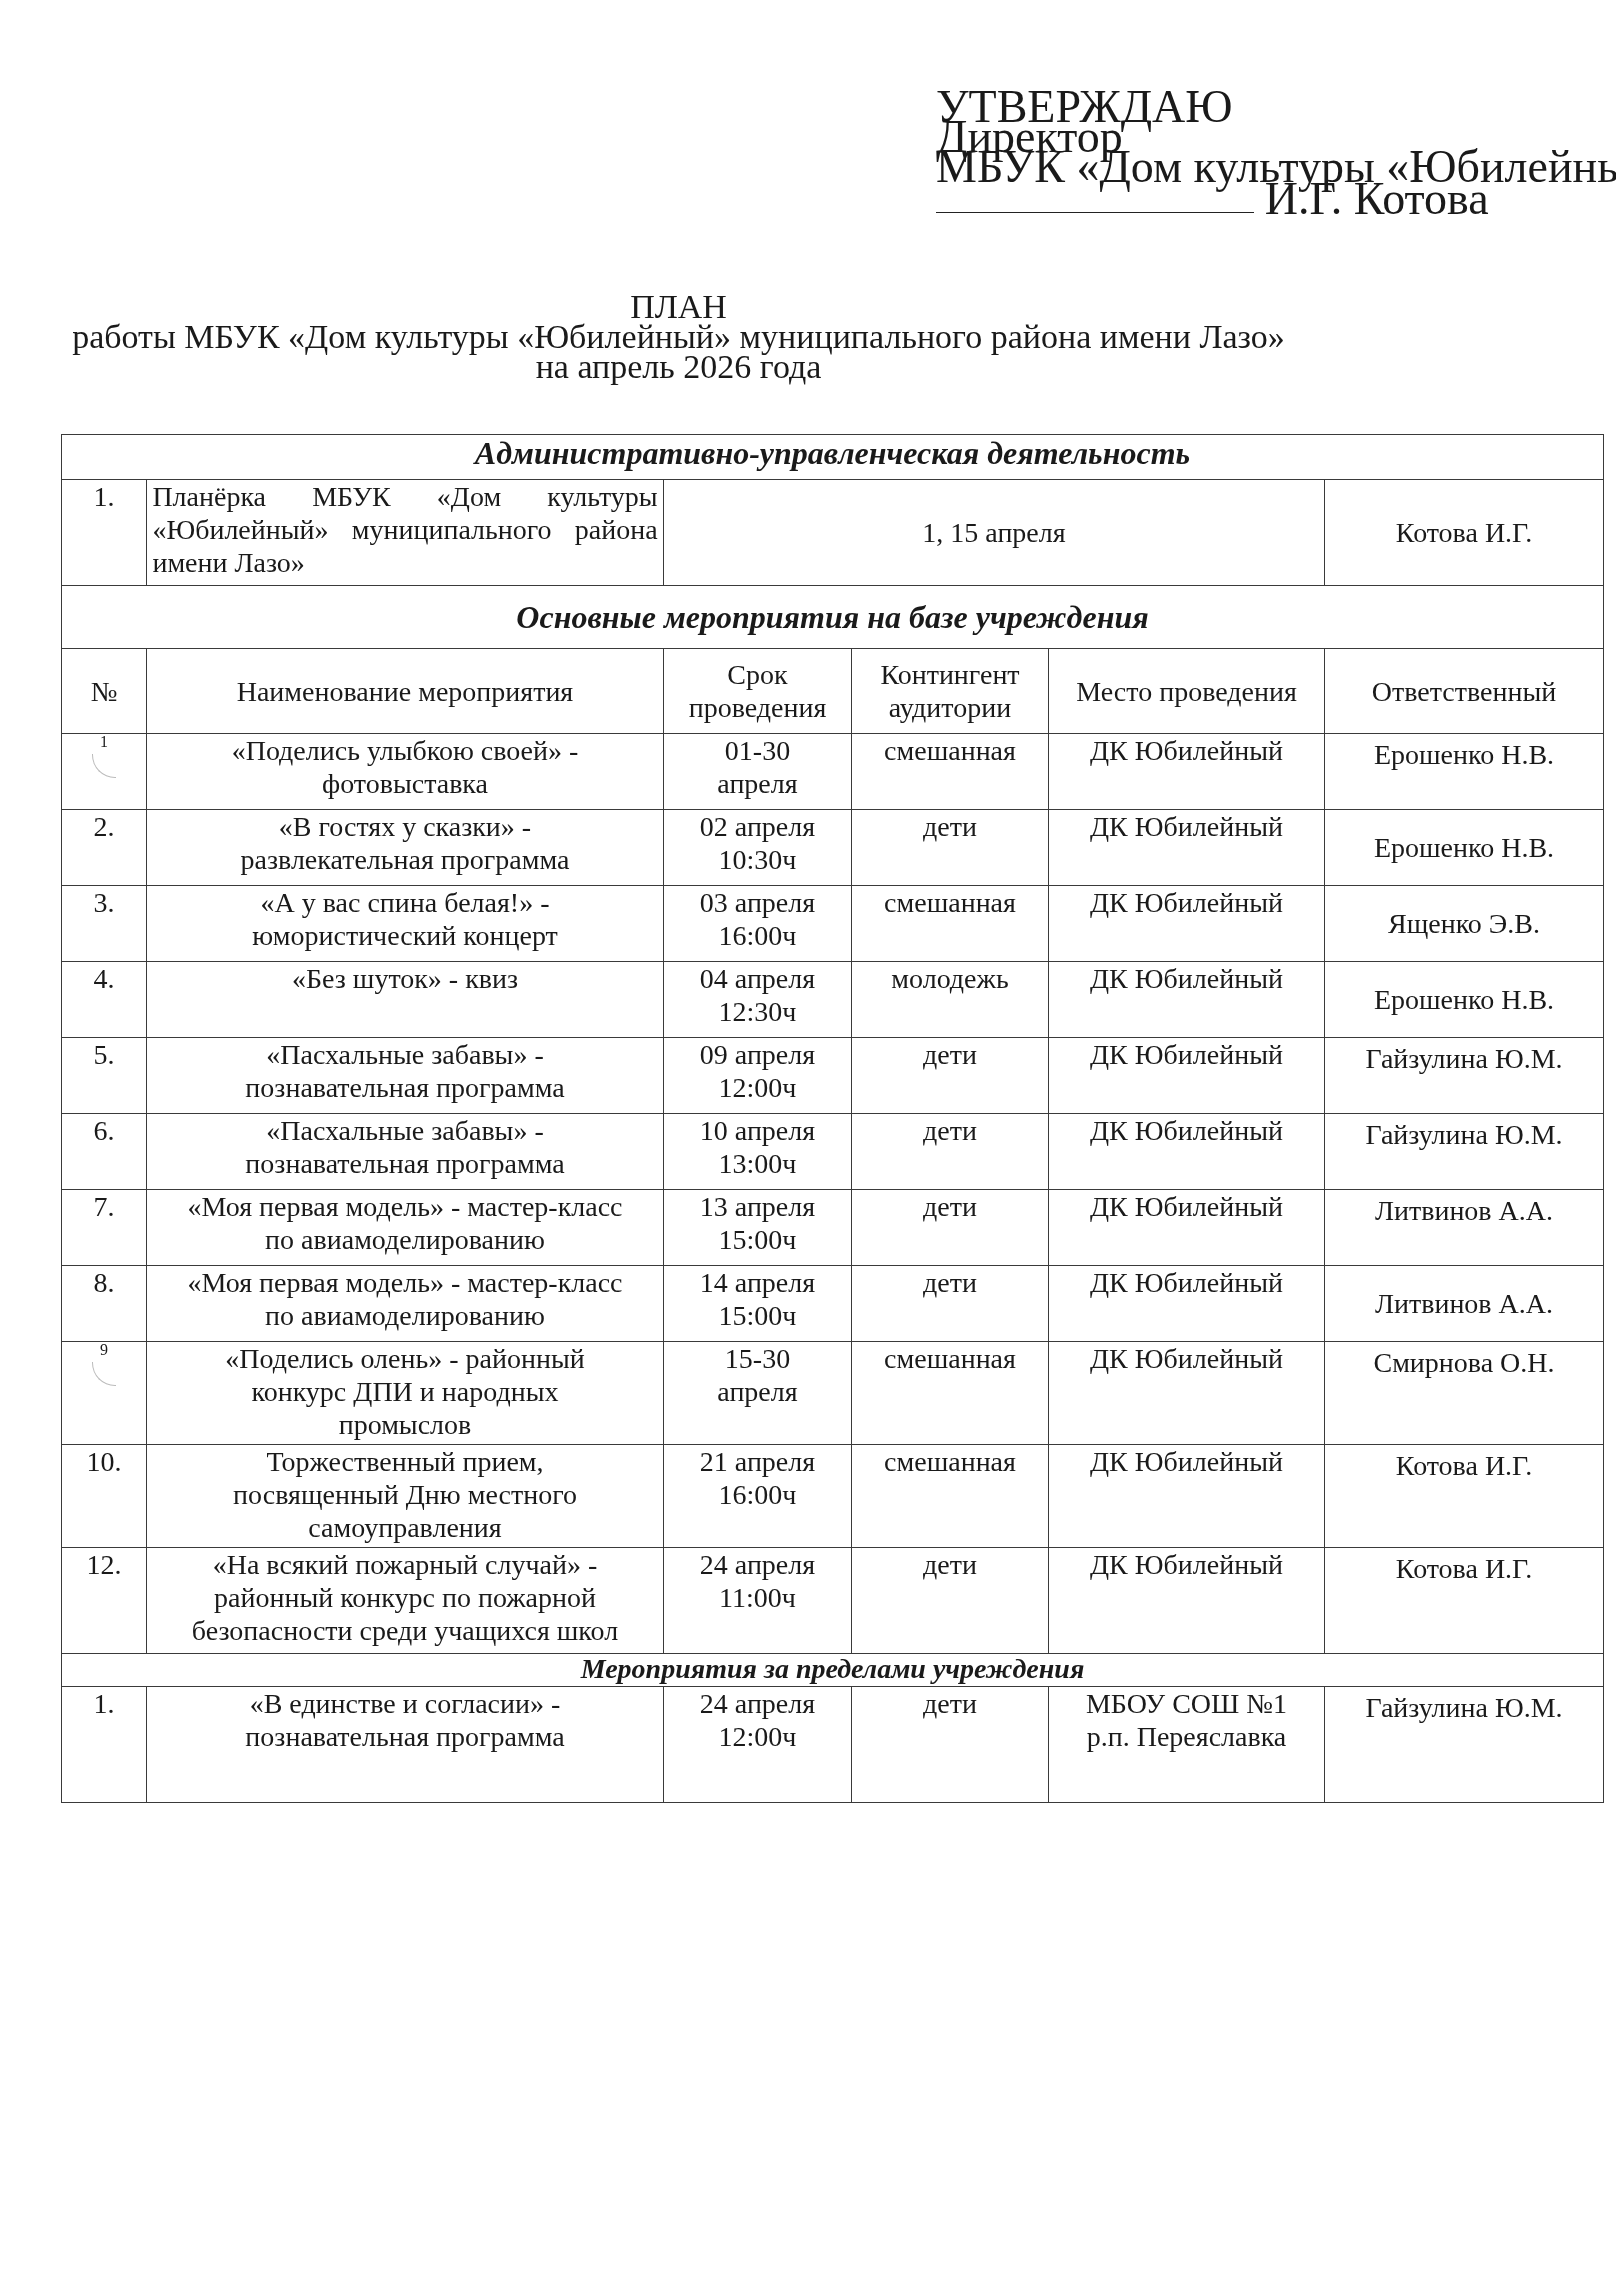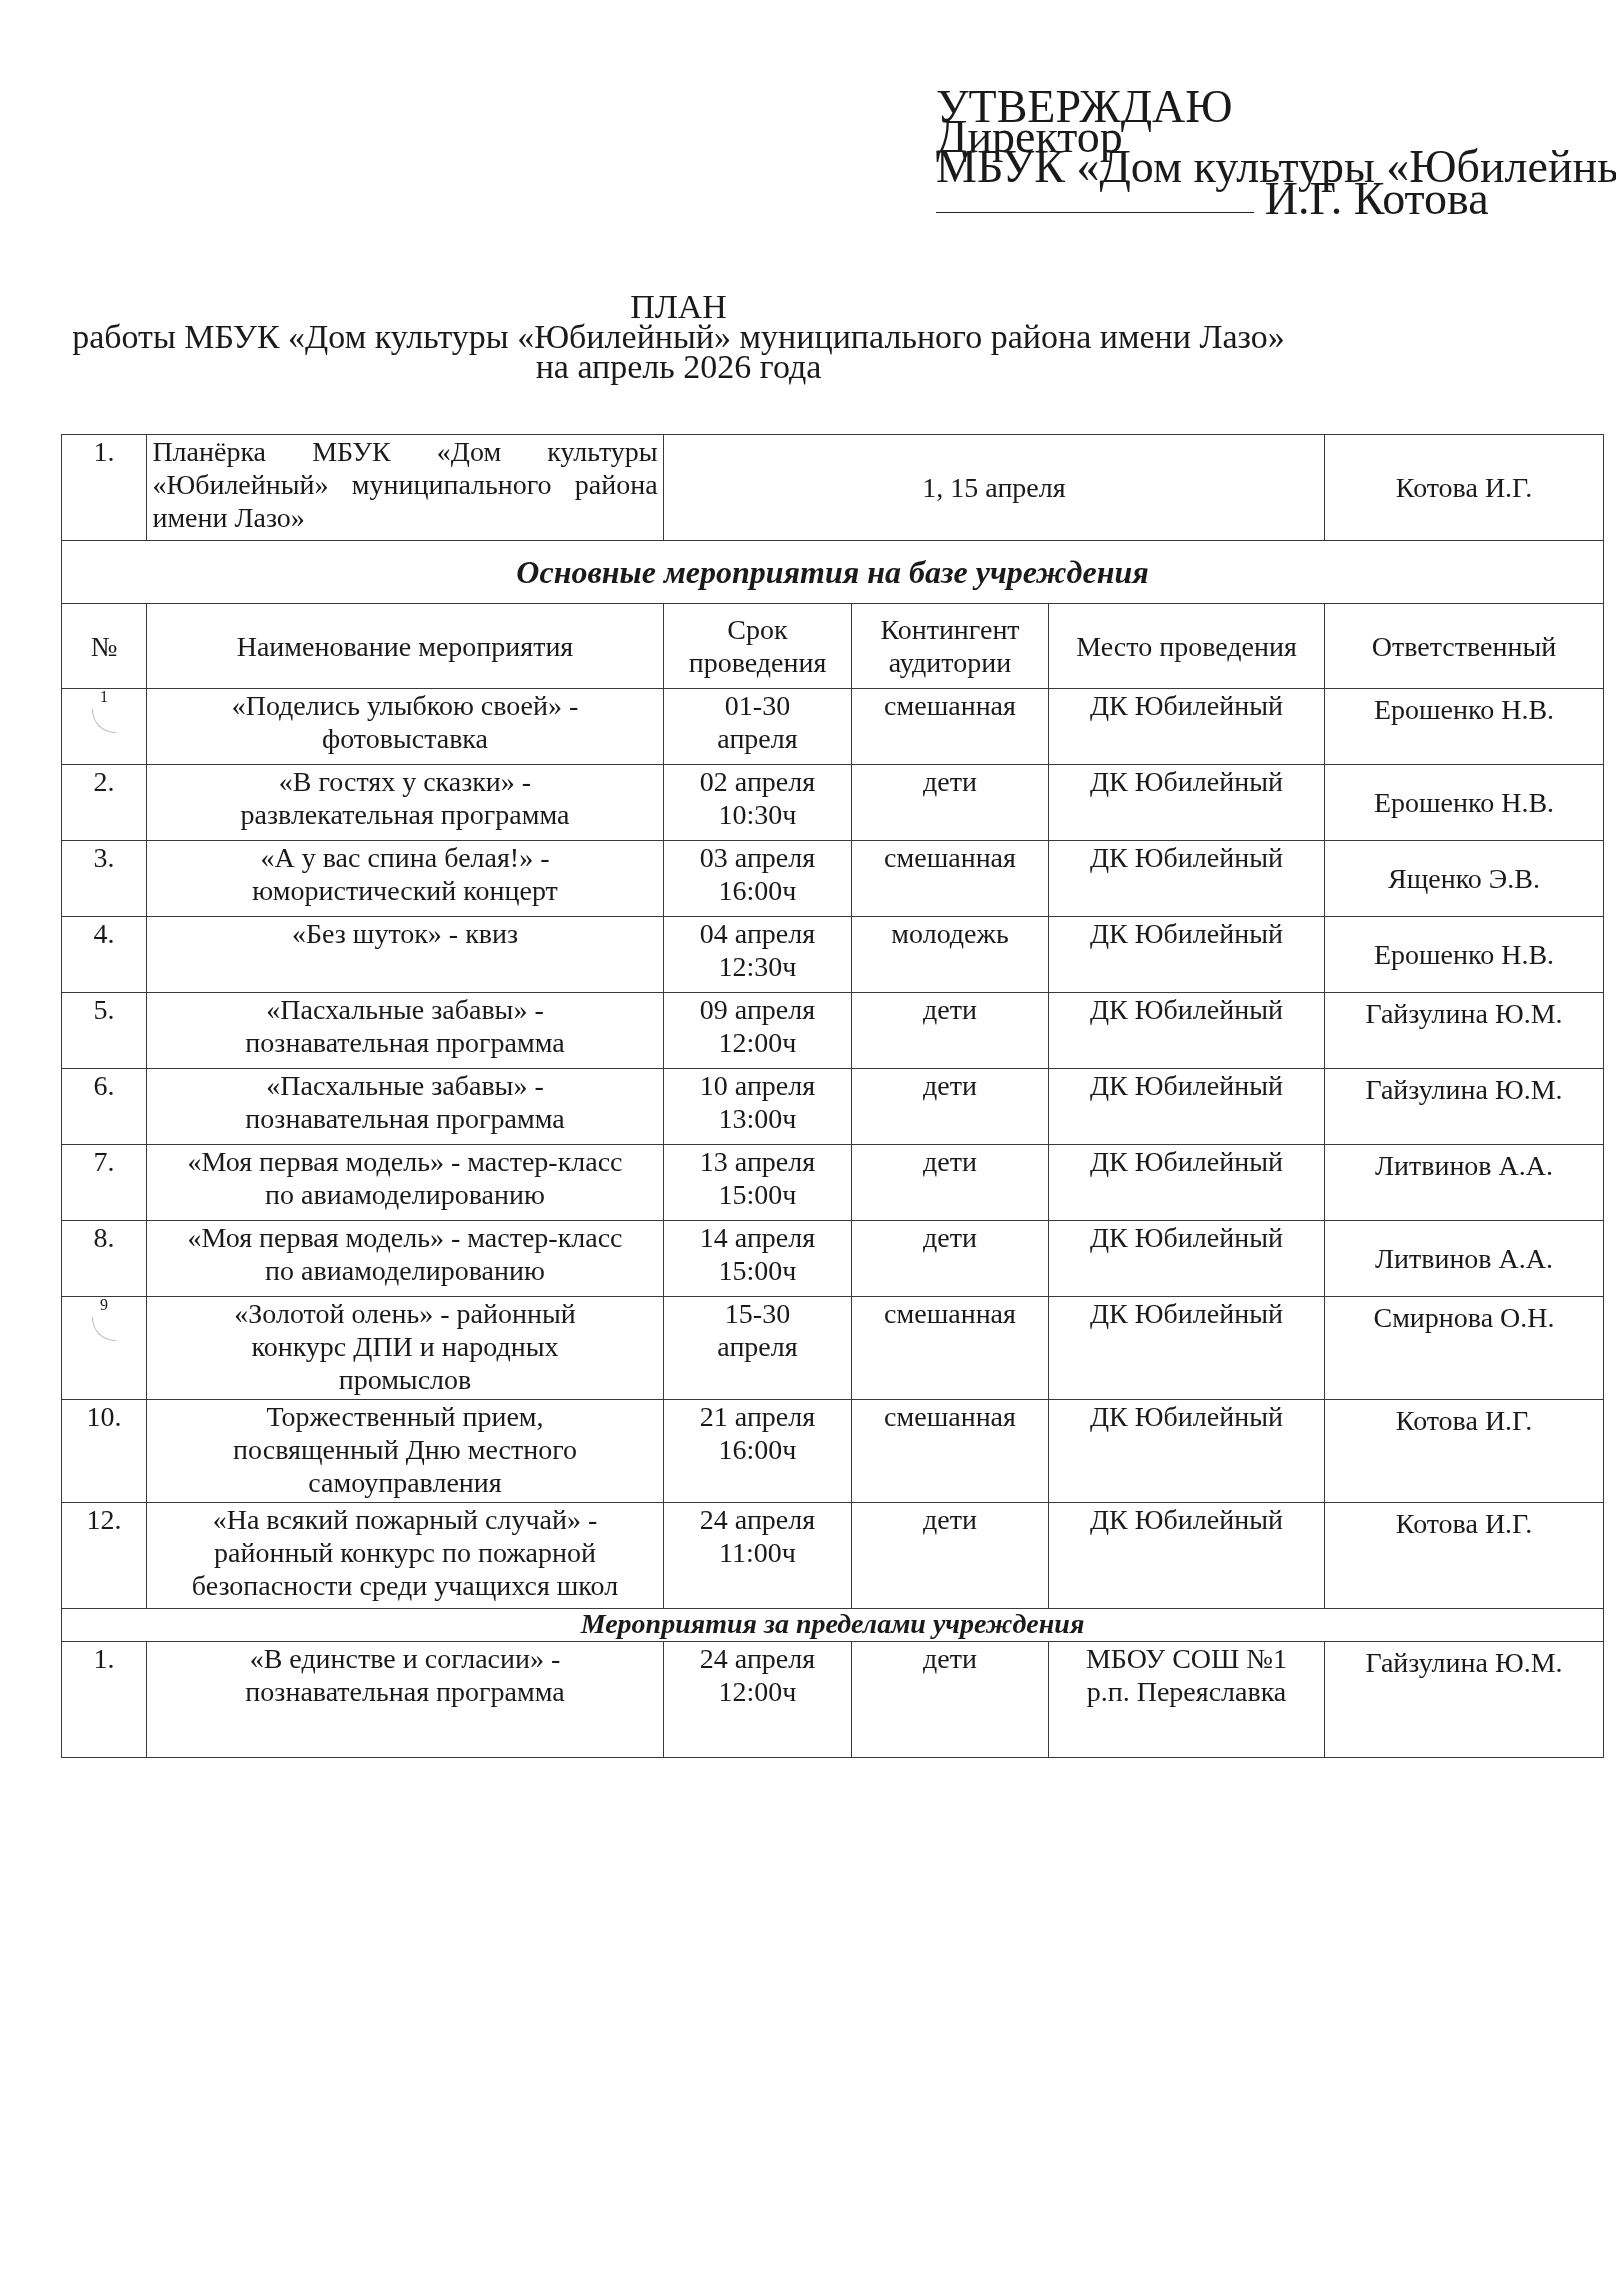--- a/index.html
+++ b/index.html
@@ -79,20 +79,23 @@
   <colgroup>
     <col style="width:85px">
     <col style="width:517px">
     <col style="width:188px">
     <col style="width:197px">
     <col style="width:276px">
     <col style="width:279px">
   </colgroup>
 
   <tbody>
+      <tr class="section-title" style="height:45px">
+    <td colspan="6">Административно-управленческая деятельность</td>
+  </tr>
   <tr style="height:106px">
     <td class="num">1.</td>
     <td class="just-last" style="text-align:justify;">Планёрка МБУК «Дом культуры «Юбилейный» муниципального района имени Лазо»</td>
     <td colspan="3" class="mid">1, 15 апреля</td>
     <td class="resp">Котова И.Г.</td>
   </tr>
 
   <tr class="section-title" style="height:63px">
     <td colspan="6" style="vertical-align:middle;">Основные мероприятия на базе учреждения</td>
   </tr>
@@ -220,21 +223,21 @@
           <div>15:00ч</div>
         </td>
     <td>дети</td>
     <td>ДК Юбилейный</td>
     <td class="resp">Литвинов А.А.</td>
   </tr>
 
   <tr style="height:103px">
     <td class="num"><span class="tiny-num">9</span><span class="scan-mark"></span></td>
     <td>
-          <div>«Золотой олень» - районный</div>
+          <div>«Поделись олень» - районный</div>
           <div>конкурс ДПИ и народных</div>
           <div>промыслов</div>
         </td>
     <td>
           <div>15-30</div>
           <div>апреля</div>
         </td>
     <td>смешанная</td>
     <td>ДК Юбилейный</td>
     <td class="resp-top">Смирнова О.Н.</td>

